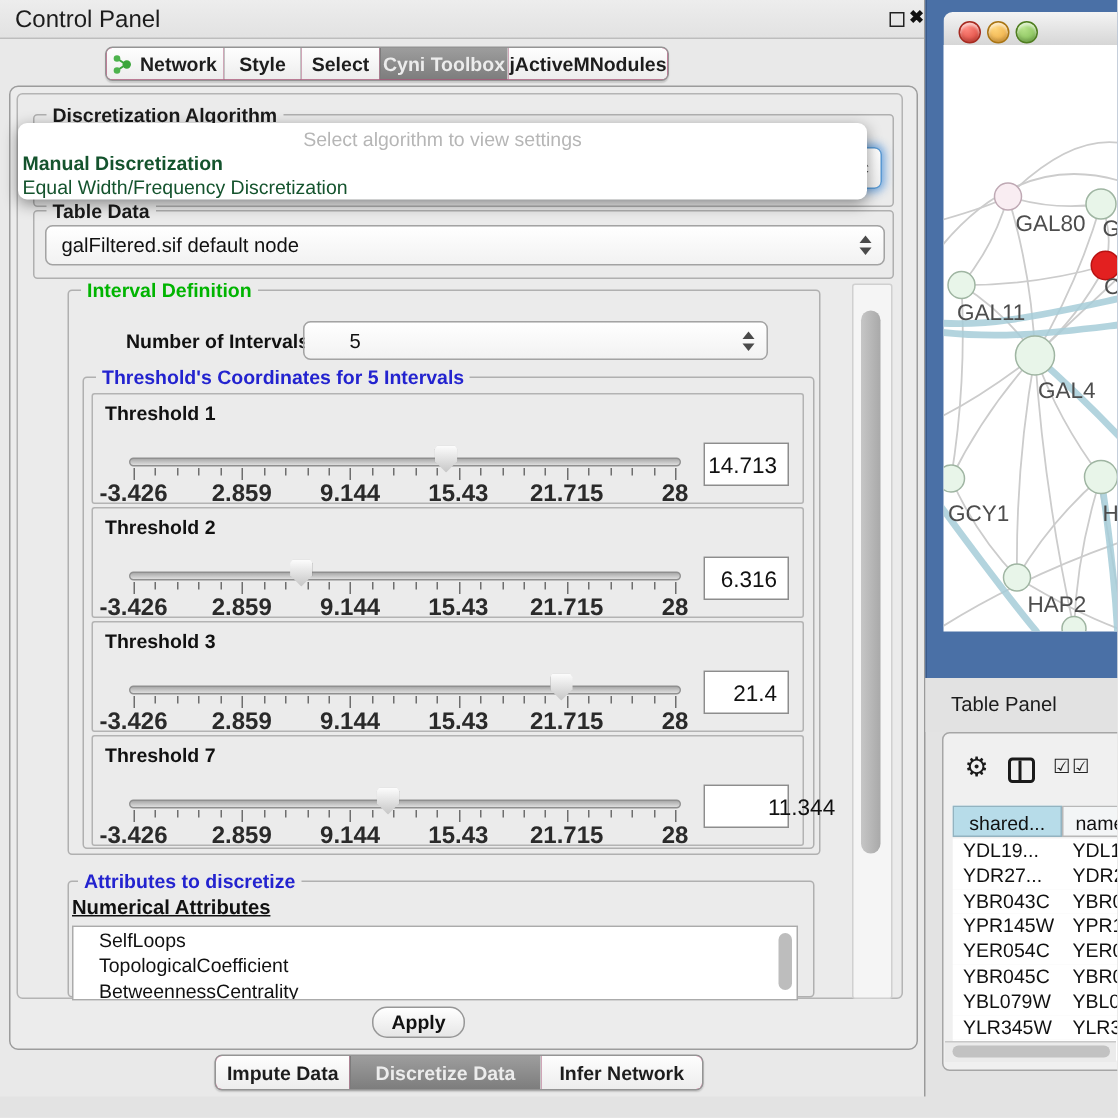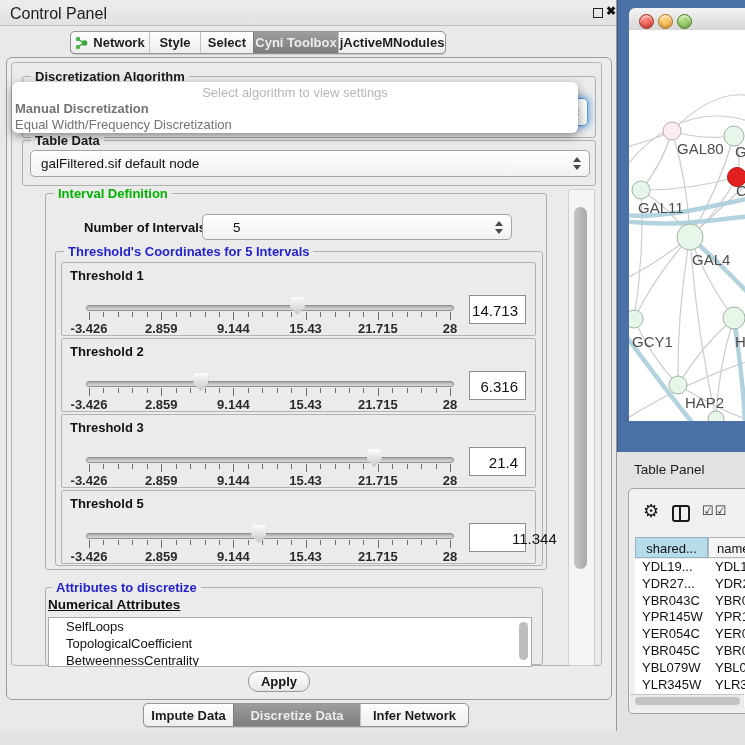--- a/index.html
+++ b/index.html
@@ -27,28 +27,28 @@
   
   .combo{background:linear-gradient(#ffffff,#f2f2f2);border:1px solid #a3a3a3;border-radius:5px;font-size:13.5px;color:#111;display:flex;align-items:center;}
   .combo .val{flex:1;overflow:hidden;white-space:nowrap;}
   .stepper{width:9px;margin-right:8px;display:flex;flex-direction:column;align-items:center;gap:3px;}
   .arr-up{width:0;height:0;border-left:4px solid transparent;border-right:4px solid transparent;border-bottom:5px solid #4a4a4a;}
   .arr-dn{width:0;height:0;border-left:4px solid transparent;border-right:4px solid transparent;border-top:5px solid #4a4a4a;}
   .focus-ring{border-color:#5b9bd5 !important;box-shadow:0 0 6px 2px rgba(96,158,222,.85);}
   
   .popup{left:12px;top:82px;width:566px;height:51px;background:#fff;border-radius:6px;box-shadow:0 3px 10px rgba(0,0,0,.42);z-index:40;}
   .popup-hint{position:absolute;left:0;top:3px;width:100%;text-align:center;font-size:13px;color:#b6b6b6;}
-  .popup-item{position:absolute;left:3px;font-size:13px;color:#737373;white-space:nowrap;}
+  .popup-item{position:absolute;left:3px;font-size:13px;color:#14532d;white-space:nowrap;}
   
   .th-panel{background:#ebebeb;border:1px solid #b3b3b3;border-radius:2px;}
   .th-title{position:absolute;left:8px;top:5px;font-size:13px;font-weight:700;color:#111;}
   .sl-track{position:absolute;height:4px;background:linear-gradient(#aaaaaa,#dedede);border:1px solid #8f8f8f;border-radius:3px;}
   .sl-thumb{position:absolute;width:15px;height:18px;background:linear-gradient(#fdfdfd,#c6c6c6);clip-path:polygon(12% 0,88% 0,100% 14%,100% 58%,50% 100%,0 58%,0 14%);filter:drop-shadow(0 0 1px #777);}
   .tick{position:absolute;width:1px;background:#6e6e6e;}
-  .tick-label{position:absolute;width:50px;text-align:center;font-size:13px;font-weight:700;color:#2a2a2a;}
+  .tick-label{position:absolute;width:50px;text-align:center;font-size:16px;font-weight:700;color:#2a2a2a;}
   .val-box{position:absolute;width:57px;height:29px;background:#fff;border:1px solid #8d8d8d;font-size:15px;color:#111;text-align:right;line-height:29px;padding-right:7px;box-sizing:border-box;}
   
   .sb-track{background:#f5f5f5;border:1px solid #d0d0d0;border-radius:2px;}
   .sb-thumb{background:linear-gradient(90deg,#c6c6c6,#a9a9a9);border-radius:7px;}
   
   .listbox{background:#fff;border:1px solid #ababab;overflow:hidden;}
   .list-item{padding-left:17px;font-size:13px;line-height:17px;color:#111;white-space:nowrap;}
   .btn{background:linear-gradient(#ffffff,#e6e6e6);border:1px solid #979797;border-radius:10px;font-size:13px;font-weight:600;color:#111;text-align:center;line-height:19px;}
   
   .net-frame{left:617px;top:0;width:128px;height:452px;background:#4a70a6;border-left:1px solid #3a5a8a;}
@@ -261,21 +261,21 @@
           <div class="tick-label" style="left: 2px; top: 58px;">-3.426</div>
           <div class="tick-label" style="left: 74.2px; top: 58px;">2.859</div>
           <div class="tick-label" style="left: 146.4px; top: 58px;">9.144</div>
           <div class="tick-label" style="left: 218.6px; top: 58px;">15.43</div>
           <div class="tick-label" style="left: 290.8px; top: 58px;">21.715</div>
           <div class="tick-label" style="left: 363px; top: 58px;">28</div>
           <div class="sl-thumb" style="left: 304.7px; top: 34px;"></div>
           <div class="val-box" style="left: 407px; top: 32px;">21.4</div>
         </div>
         <div class="abs th-panel" style="left: 61px; top: 490px; width: 473px; height: 72px;">
-          <div class="th-title">Threshold 5</div>
+          <div class="th-title">Threshold 7</div>
           <div class="sl-track" style="left: 24px; top: 42px; width: 366px;"></div>
           <div class="tick" style="left: 27px; top: 49px; height: 8px;"></div>
           <div class="tick" style="left: 41.4px; top: 49px; height: 5px;"></div>
           <div class="tick" style="left: 55.9px; top: 49px; height: 5px;"></div>
           <div class="tick" style="left: 70.3px; top: 49px; height: 5px;"></div>
           <div class="tick" style="left: 84.8px; top: 49px; height: 5px;"></div>
           <div class="tick" style="left: 99.2px; top: 49px; height: 8px;"></div>
           <div class="tick" style="left: 113.6px; top: 49px; height: 5px;"></div>
           <div class="tick" style="left: 128.1px; top: 49px; height: 5px;"></div>
           <div class="tick" style="left: 142.5px; top: 49px; height: 5px;"></div>

